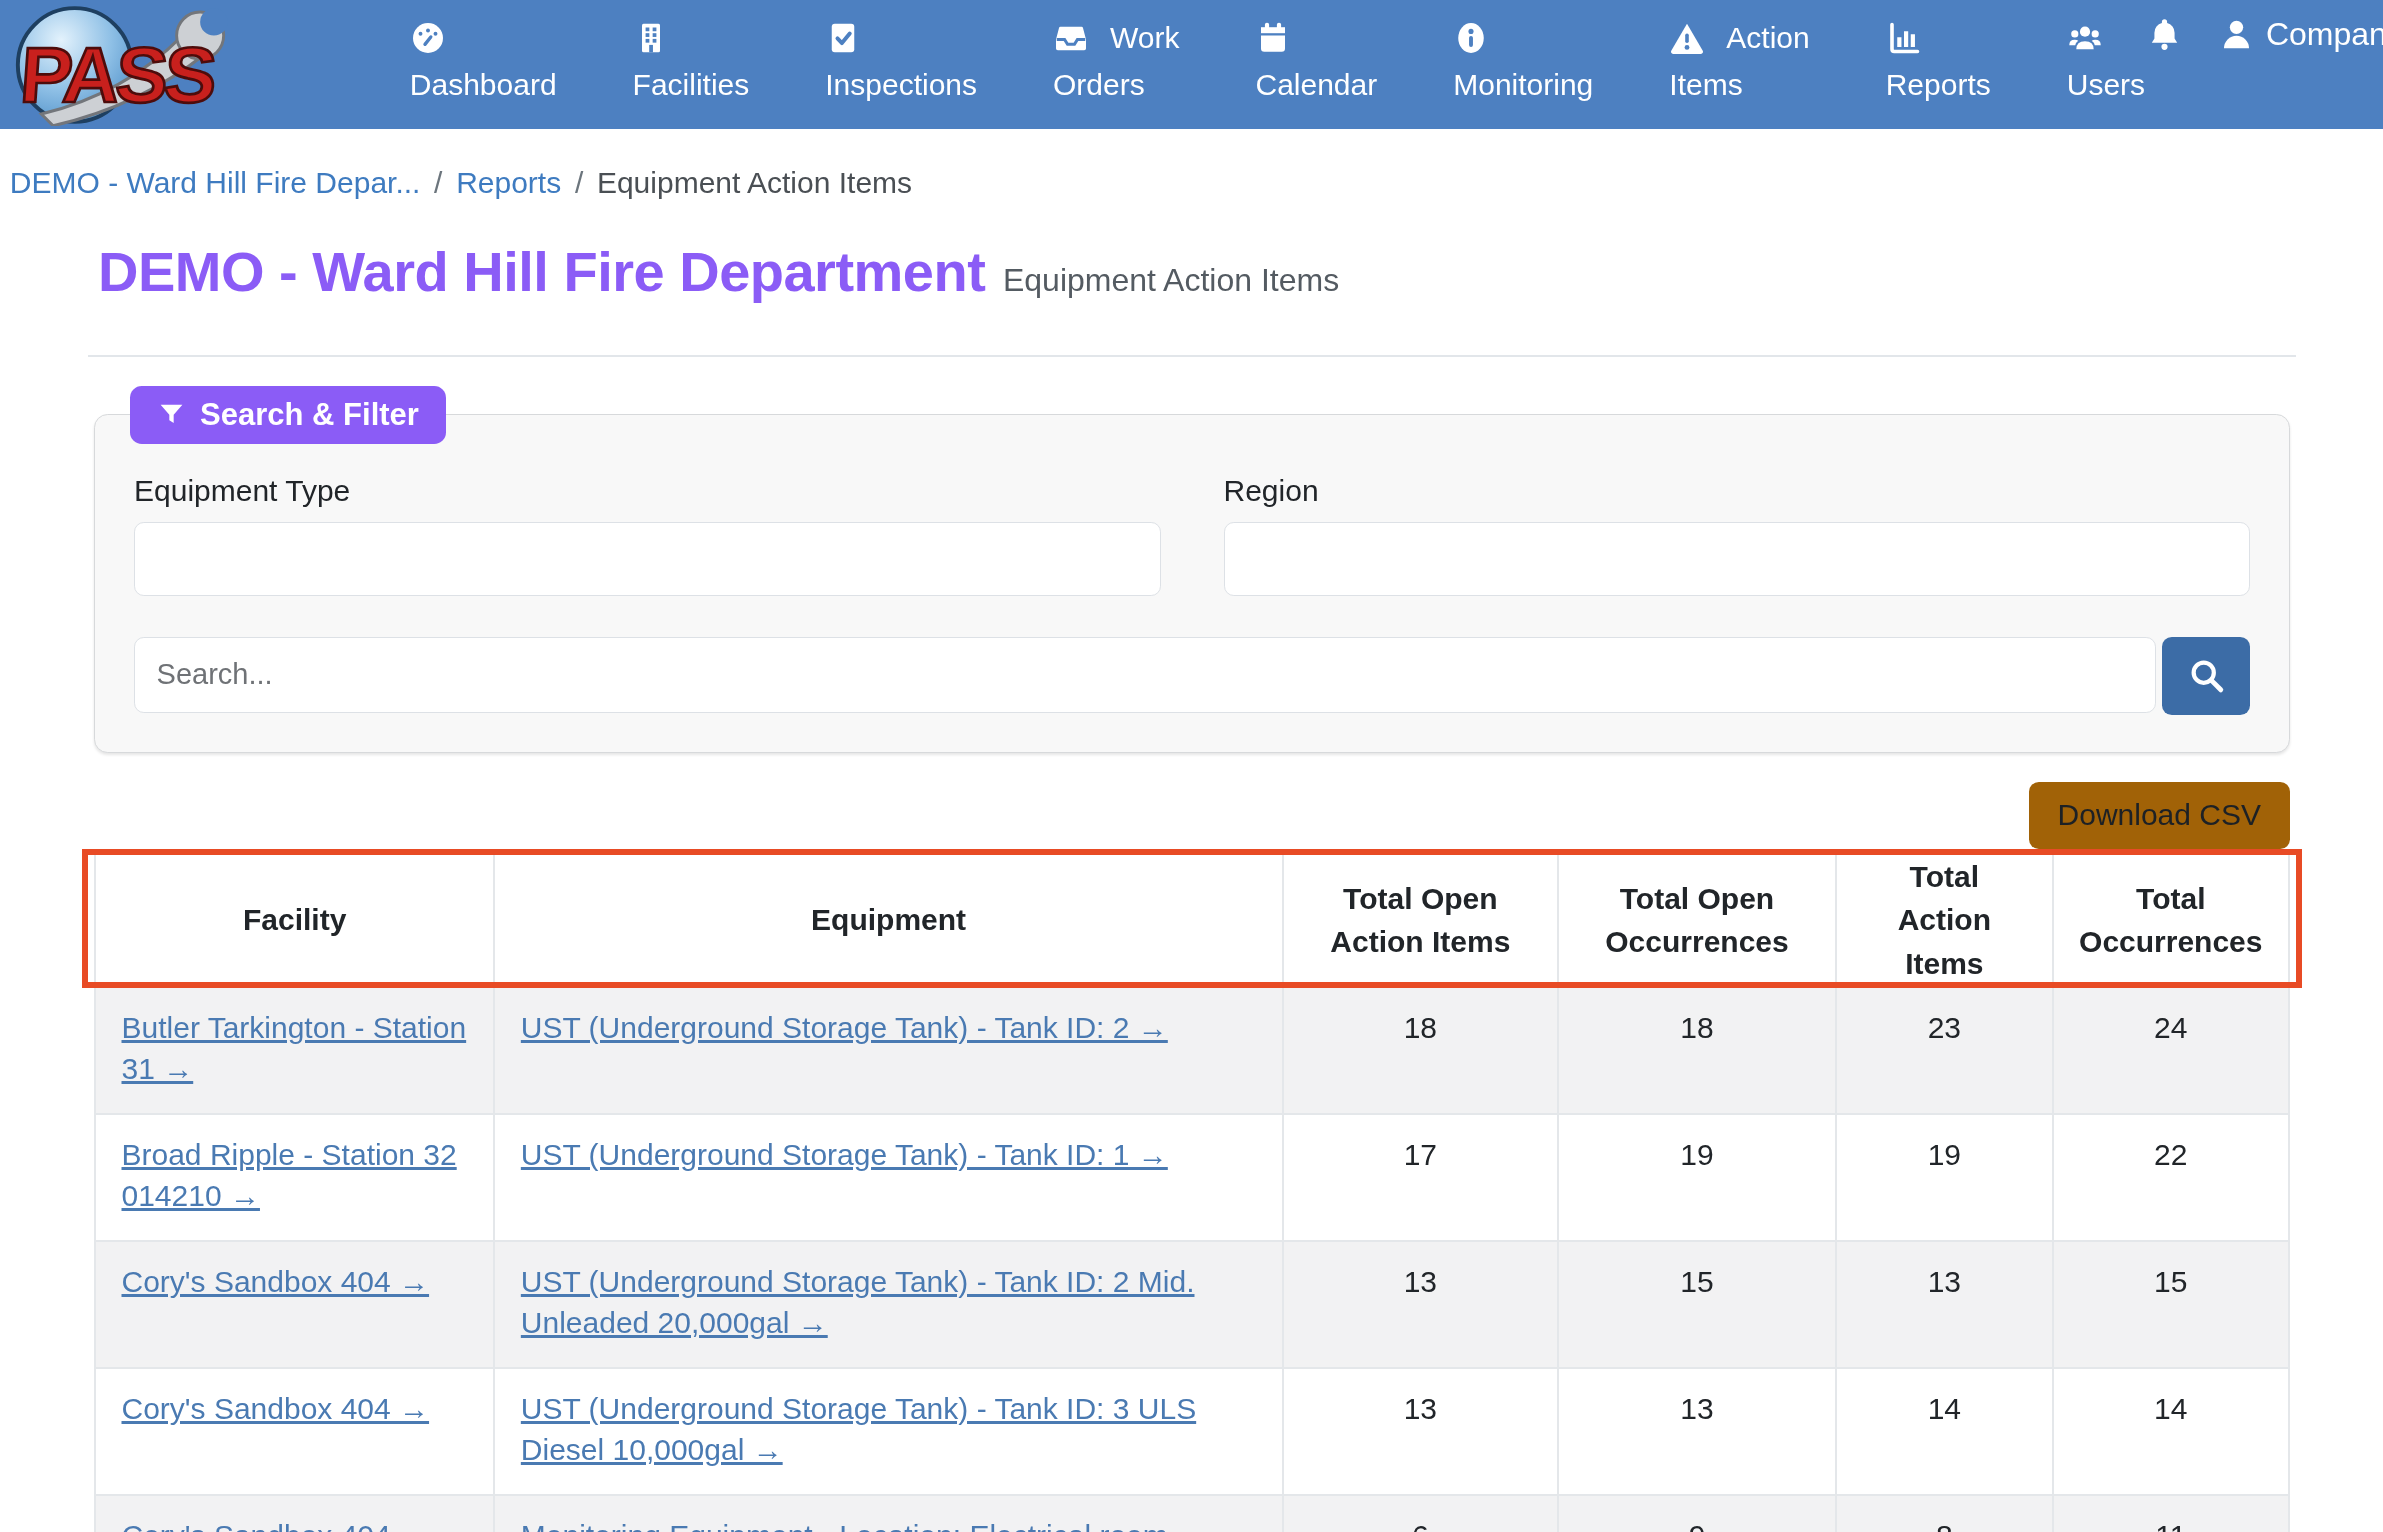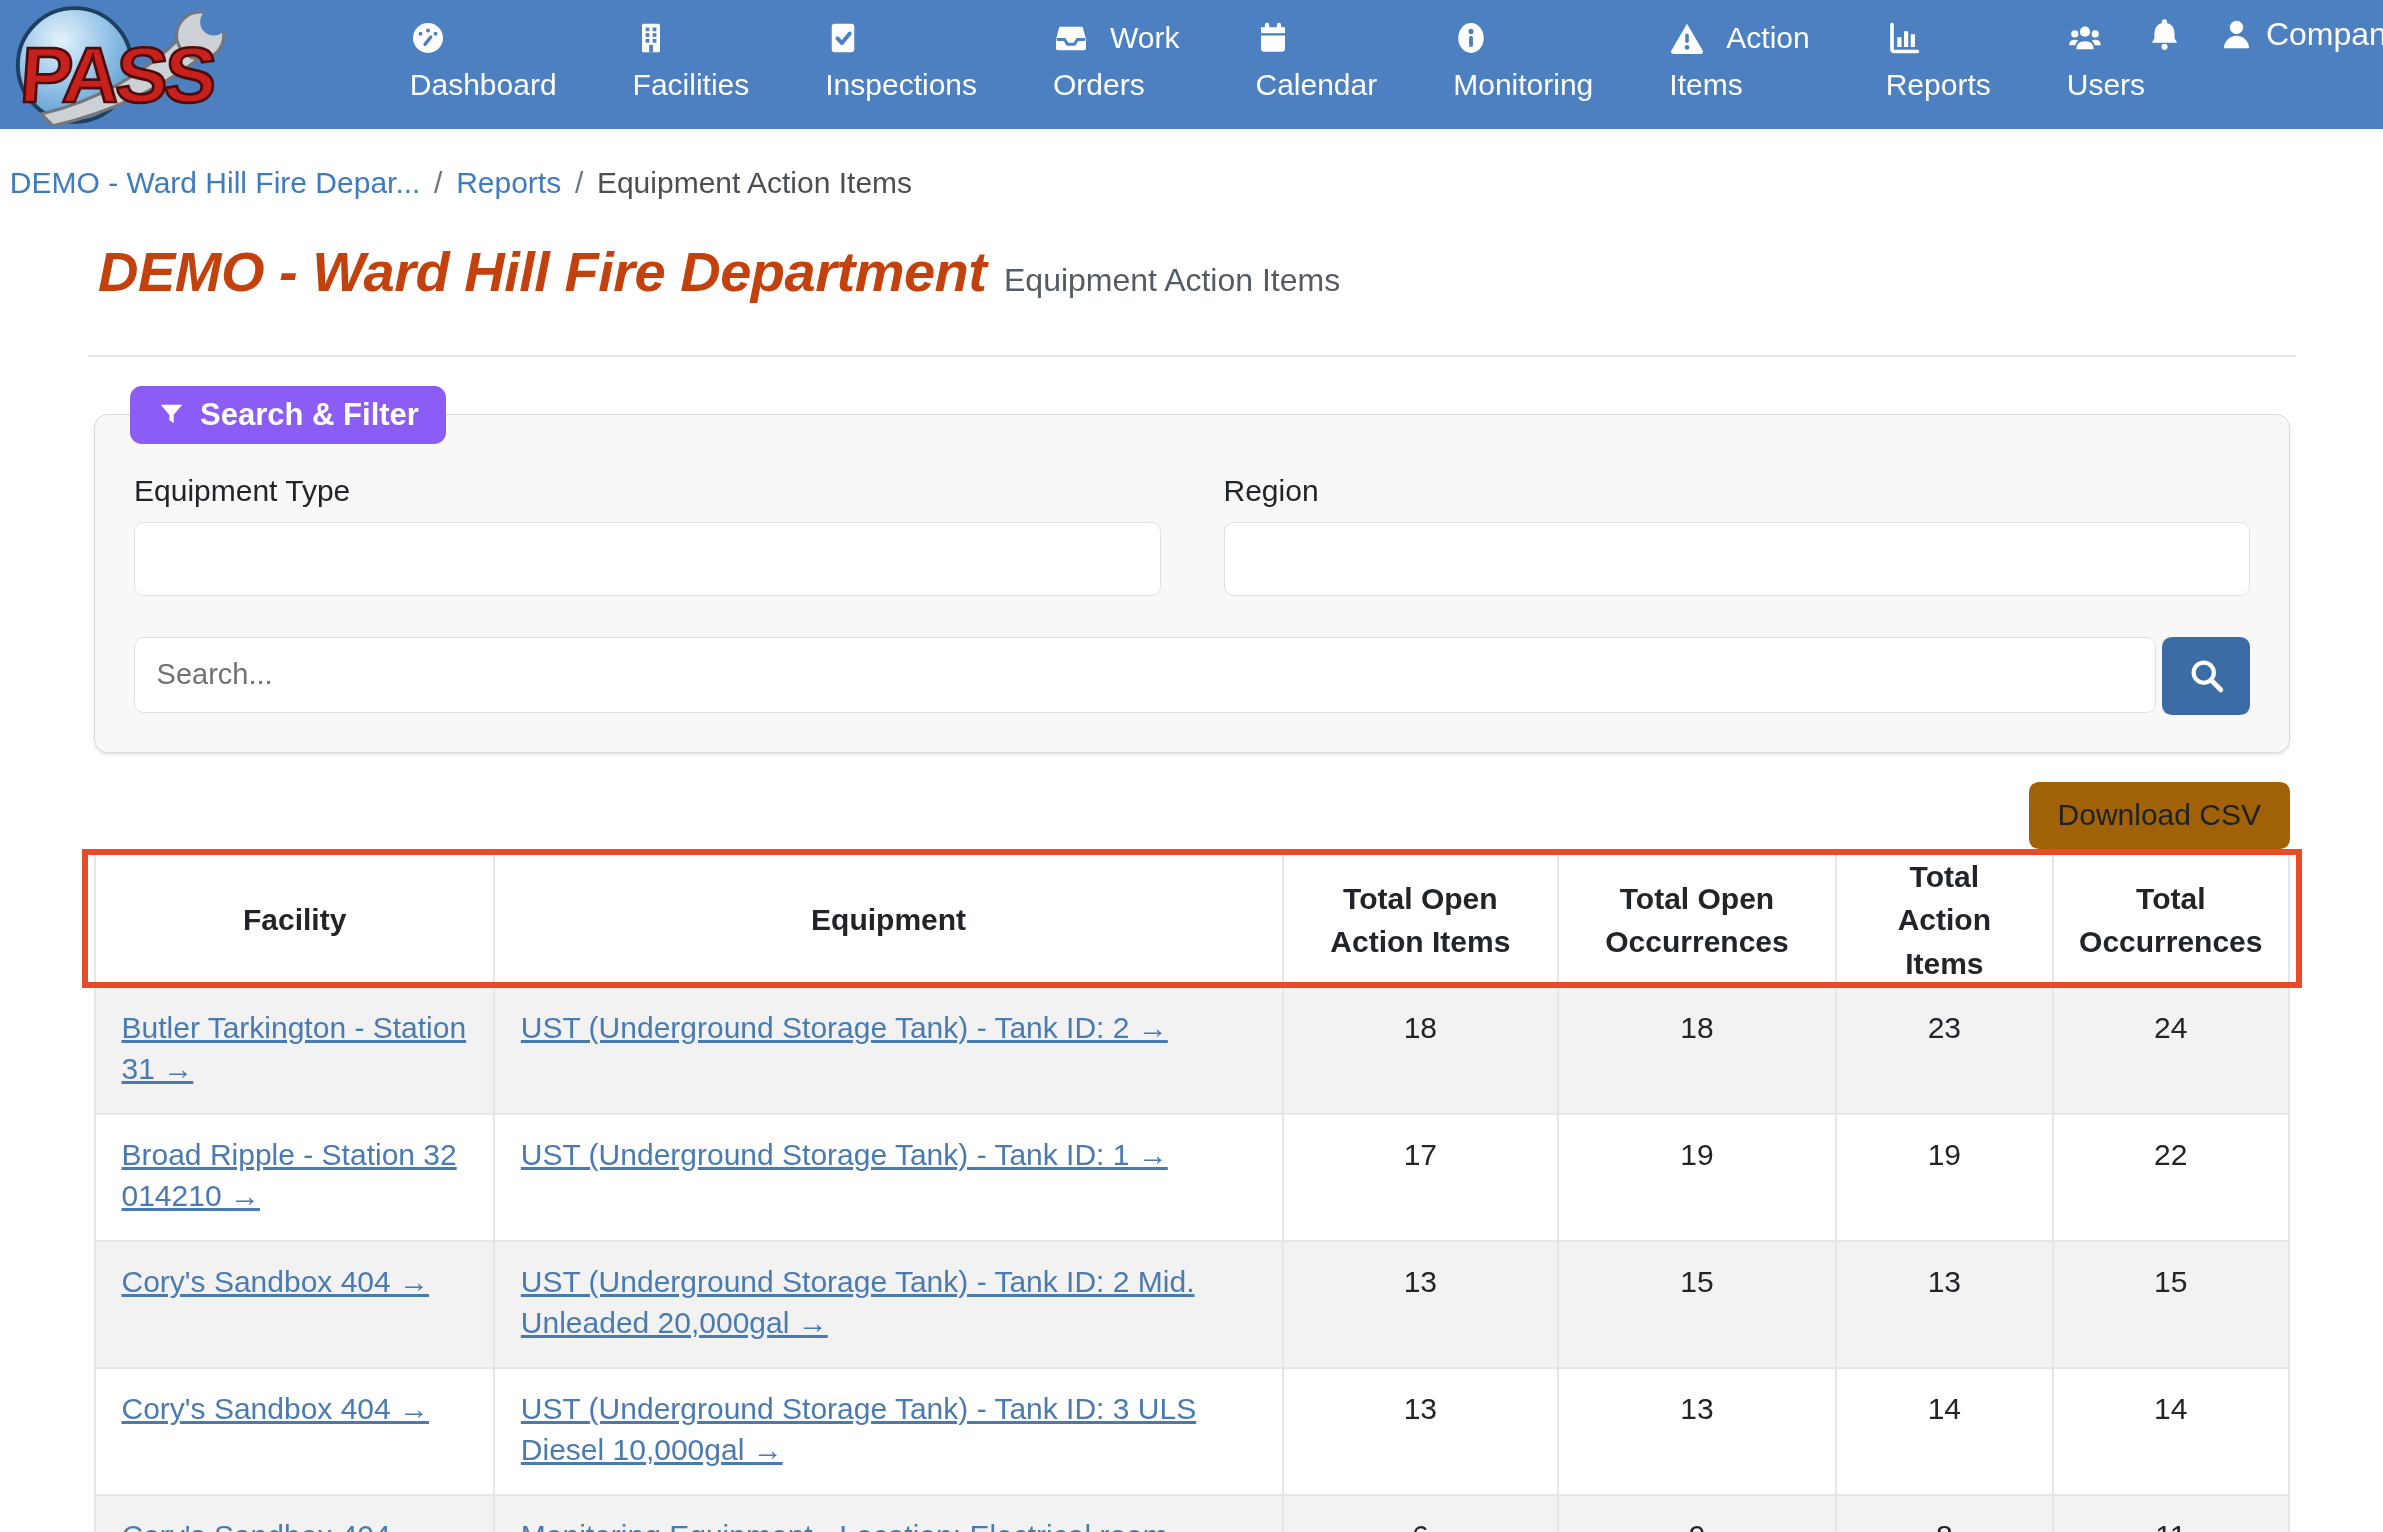--- a/index.html
+++ b/index.html
@@ -20,21 +20,21 @@
   .account .avatar-icon { width:39px; height:39px; }
 
   
   .breadcrumb { padding:37px 9.8px 0; font-size:30px; display:flex; gap:13.7px; align-items:center; }
   .breadcrumb a { color:#3e7bc0; text-decoration:none; cursor:pointer; }
   .crumb-sep { color:#6c757d; }
   .crumb-current { color:#4a4f54; }
 
   
   .title-row { margin:39px 98px 0; display:flex; align-items:baseline; gap:17.6px; }
-  .page-title { font-size:56px; font-weight:600; color:#c2410c; letter-spacing:-0.5px;font-style:italic; }
+  .page-title { font-size:56px; font-weight:600; color:#8b5cf6; letter-spacing:-0.5px; }
   .page-subtitle { font-size:32px; color:#545b62; }
   hr.title-rule { border:none; border-top:2px solid #e2e6ea; margin:51px 88px 0; }
 
   
   .filter-card { position:relative; margin:57px 94px 0; background:#f8f8f8; border:1px solid #d7d9db;
                  border-radius:13.7px; padding:59px 39px 37px; box-shadow:0 2px 2.9px rgba(0,0,0,.10); }
   .filter-legend { position:absolute; top:-29px; left:35px; background:#8b5cf6; color:#fff; border-radius:11.8px;
                    padding:10.8px 27.4px; font-size:31px; font-weight:bold; display:flex; align-items:center; gap:13.7px; cursor:pointer; }
   .filter-legend .funnel { width:29px; height:29px; }
   .filter-grid { display:grid; grid-template-columns:1fr 1fr; column-gap:63px; }

